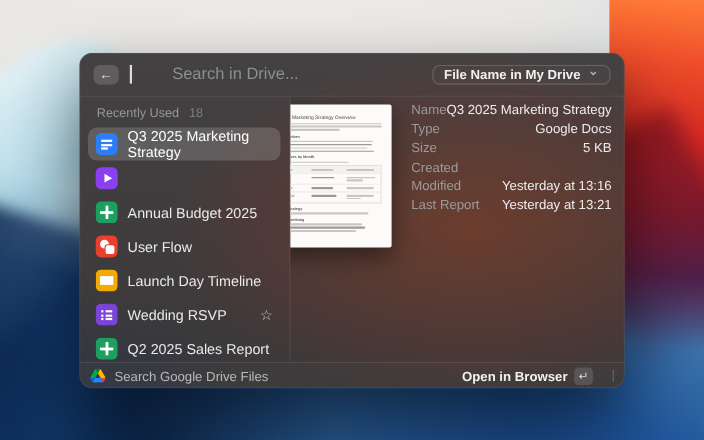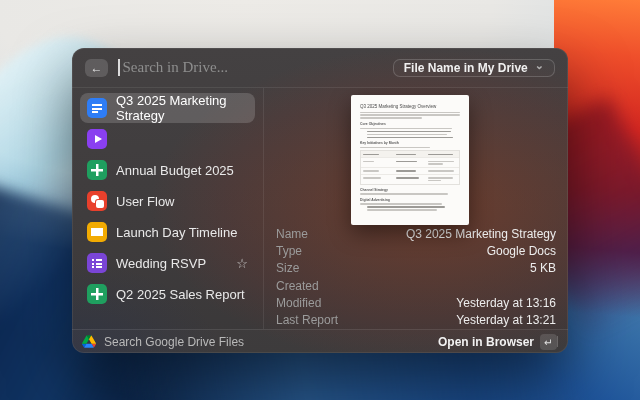--- a/index.html
+++ b/index.html
@@ -37,21 +37,21 @@
     color:#e8e8e8; }
 
   
   .searchbar { height:40px; display:flex; align-items:center; gap:10px; padding:0 13px;
     border-bottom:1px solid rgba(255,255,255,0.08); }
   .back-btn { width:23px; height:18px; flex:none; border:none; border-radius:6px; cursor:pointer;
     background:rgba(255,255,255,0.15); color:#eaeaea; font-size:12px; line-height:1;
     display:flex; align-items:center; justify-content:center; font-family:inherit; }
   .caret { width:1.5px; height:17px; background:#dcdcdc; flex:none; margin-right:-7px; }
   .search-input { flex:1; min-width:0; background:transparent; border:none; outline:none;
-    color:#eeeeee; font-size:15px; font-family:Liberation Serif, serif; }
+    color:#eeeeee; font-size:15px; font-family:Liberation Sans, sans-serif;margin-left:34px; }
   .search-input::placeholder { color:#8e8e8e; }
   .dropdown { flex:none; display:flex; align-items:center; gap:7px; height:18px; padding:0 10px;
     border:1px solid rgba(255,255,255,0.17); border-radius:7px; cursor:pointer;
     color:#f0f0f0; font-size:12px; font-weight:600; background:rgba(255,255,255,0.02); }
   .chev { color:#b0b0b0; font-size:11px; line-height:0.5; transform:translateY(-2px); }
 
   
   .wbody { display:flex; height:241px; }
   .list-panel { width:192px; flex:none; padding:5px 8px 0; border-right:1px solid rgba(255,255,255,0.08);
     display:flex; flex-direction:column; overflow:hidden; }
@@ -78,21 +78,21 @@
   .ic-shapes::after { content:""; position:absolute; right:3px; bottom:3px; width:8px; height:8px; border-radius:2px; background:#fff; box-shadow:0 0 0 1px #e8402c; }
   .ic-slides { background-color:#f2ab02;
     background-image:linear-gradient(#fff,#fff); background-size:12px 8px; background-position:4px 6px; border-radius:5px; }
   .ic-forms { background-color:#7a45d6;
     background-image:linear-gradient(#fff,#fff),linear-gradient(#fff,#fff),linear-gradient(#fff,#fff),
                      linear-gradient(#fff,#fff),linear-gradient(#fff,#fff),linear-gradient(#fff,#fff);
     background-size:2px 2px,6px 2px,2px 2px,6px 2px,2px 2px,6px 2px;
     background-position:5px 6px,9px 6px,5px 9.5px,9px 9.5px,5px 13px,9px 13px; }
 
   
-  .preview-panel { flex:1; display:flex; flex-direction:column; overflow:hidden;justify-content:flex-end; }
+  .preview-panel { flex:1; display:flex; overflow:hidden;justify-content:flex-end; }
   .doc-area { height:134px; flex:none; display:flex; justify-content:center; padding-top:7px; }
   .doc-page { width:118px; height:130px; transform:translateX(-6px); background:#fcfbf9; border-radius:2px;
     box-shadow:0 8px 22px rgba(0,0,0,0.45); padding:9px 9px; overflow:hidden; }
   .dt { font-size:4.5px; color:#4a4a4a; margin-bottom:2.5px; white-space:nowrap; }
   .dh { font-size:3.4px; color:#5a5a5a; font-weight:bold; margin:3px 0 1.5px; white-space:nowrap; }
   .b { height:1.6px; background:#c9c7c3; border-radius:1px; margin:1.4px 0; }
   .b.ind { margin-left:7px; }
   .b.dark { background:#9c9a96; }
   .dtable { border:1px solid #e3e1dd; margin:2px 0 2.5px; }
   .dtr { display:flex; border-top:1px solid #eceae6; }
@@ -103,21 +103,21 @@
   .meta { flex:1; padding:3px 12px 0; }
   .meta-row { display:flex; justify-content:space-between; align-items:center; height:17.3px; font-size:12px; }
   .ml { color:#9b9b9b; }
   .mv { color:#ededed; font-weight:500; white-space:nowrap; }
 
   
   .footer { height:24px; border-top:1px solid rgba(255,255,255,0.09); display:flex; align-items:center;
     gap:8px; padding:0 10px; background:rgba(255,255,255,0.02); }
   .drive-logo { width:14px; height:13px; flex:none; }
   .f-label { color:#b9b9b9; font-size:12px; }
-  .f-right { margin-left:auto; display:flex; align-items:center; gap:0; }
+  .f-right { margin-left:auto; display:flex; align-items:center; gap:18px; }
   .f-action { display:flex; align-items:center; gap:6px; cursor:pointer; background:none; border:none; font-family:inherit; padding:0; }
   .f-action .txt { color:#f2f2f2; font-size:12px; font-weight:600; }
   .f-action .txt2 { color:#d4d4d4; font-size:12px; font-weight:500; }
   .kc { min-width:17px; height:16px; padding:0 3px; border-radius:4px; background:rgba(255,255,255,0.13);
     color:#dedede; font-size:10.5px; display:flex; align-items:center; justify-content:center; }
   .f-div { width:1px; height:11px; background:rgba(255,255,255,0.22); }
 </style>
 </head>
 <body>
 
@@ -138,20 +138,24 @@
     <input class="search-input" placeholder="Search in Drive..." style="">
     <div class="dropdown">
       <span>File Name in My Drive</span>
       <span class="chev">⌄</span>
     </div>
   </div>
 
   <div class="wbody">
 
     <div class="list-panel">
+      <div class="list-header">
+        <span>Recently Used</span>
+        <span class="list-count">18</span>
+      </div>
 
       <div class="row sel">
         <span class="ic ic-docs"></span>
         <span>Q3 2025 Marketing Strategy</span>
       </div>
       <div class="row">
         <span class="ic ic-play"></span>
       </div>
       <div class="row">
         <span class="ic ic-sheets"></span>

